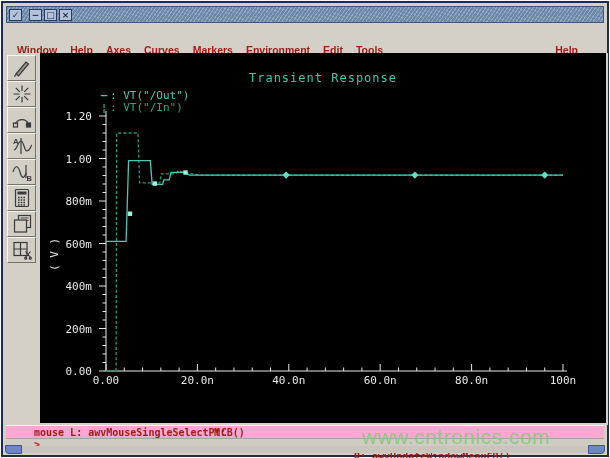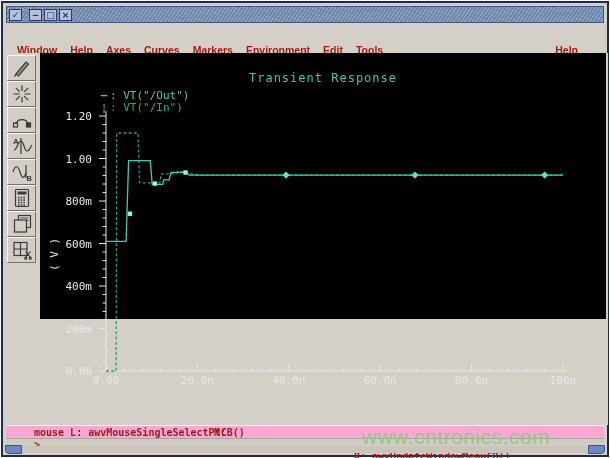--- a/index.html
+++ b/index.html
@@ -46,21 +46,21 @@
   #main { position:absolute; left:3px; top:50px; width:602px; height:372px; background:#d4d0c8; }
   #toolbar { position:absolute; left:0; top:2px; width:33px; }
   .tool-btn {
     width:29px; height:26px; margin:0 0 0 1px; background:#d2cec6;
     border-top:1px solid #f6f5f2; border-left:1px solid #f6f5f2;
     border-right:1px solid #76726a; border-bottom:1px solid #76726a;
     display:flex; align-items:center; justify-content:center; cursor:default;
   }
   .tool-btn svg { stroke:#3a3a3a; fill:none; stroke-width:1.2; }
   #plot-area {
-    position:absolute; left:34px; top:0; width:566px; height:266px; background:#000000;
+    position:absolute; left:34px; top:0; width:566px; height:370px; background:#000000;
   }
   #plot-title {
     position:absolute; left:0; top:18px; width:100%; text-align:center;
     color:#3fc9ad; font-family:"DejaVu Sans Mono", monospace; font-size:12px; letter-spacing:1px;
   }
   #legend { position:absolute; left:58px; top:36px; font-family:"DejaVu Sans Mono", monospace; font-size:11px; }
   .legend-row { display:flex; align-items:center; height:12px; }
   .legend-marker { display:inline-block; width:12px; text-align:center; font-weight:bold; }
   #y-axis-label {
     position:absolute; left:-16px; top:195px; width:60px; text-align:center;

